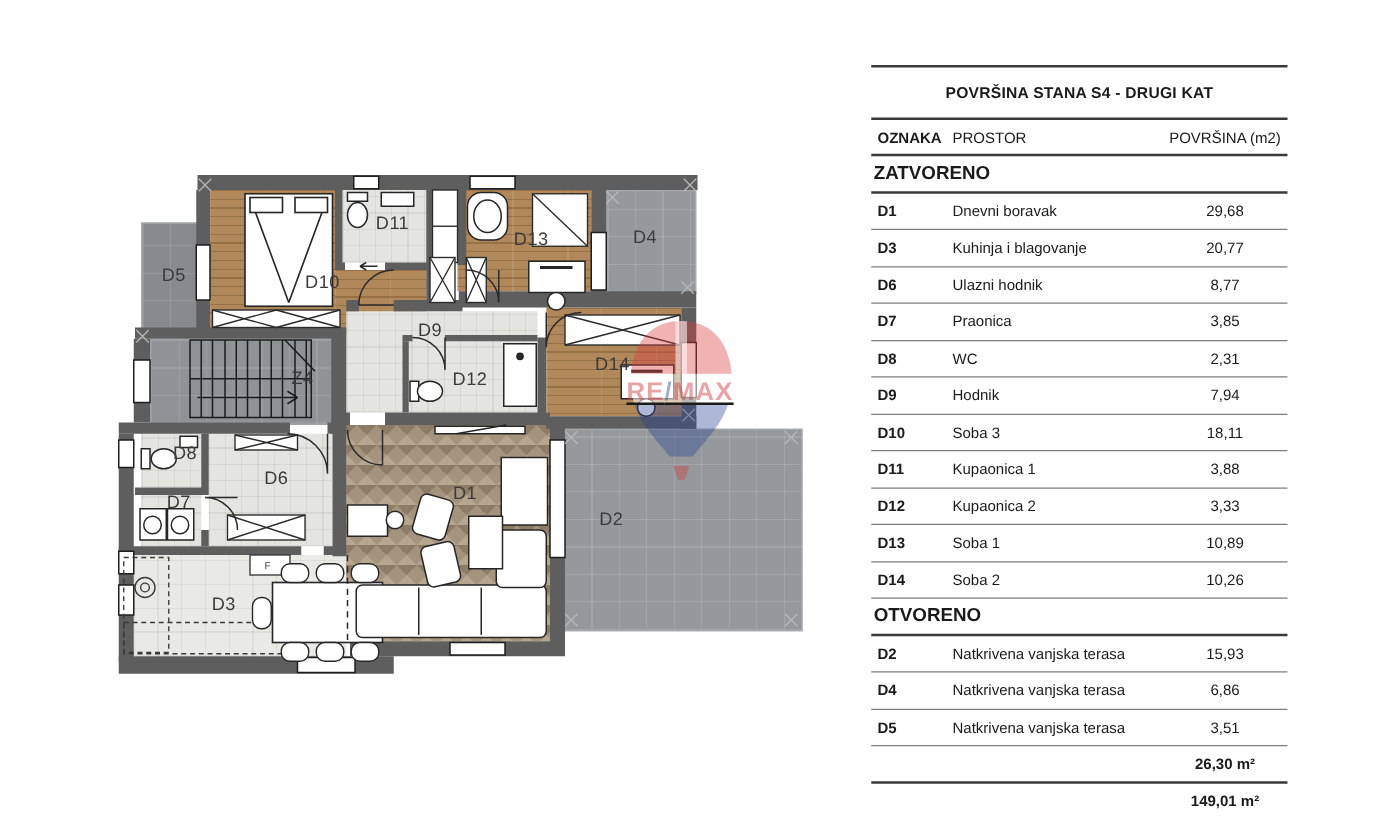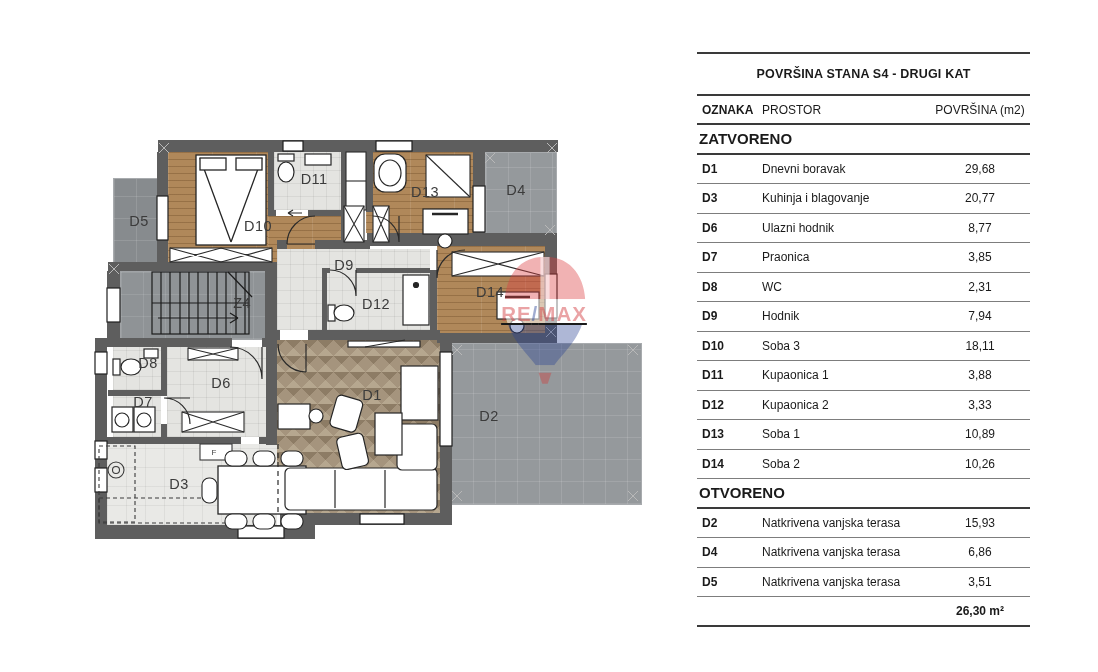--- a/index.html
+++ b/index.html
@@ -380,16 +380,21 @@
         <div class="trow ">
           <span class="c1">D5</span>
           <span class="c2">Natkrivena vanjska terasa</span>
           <span class="c3">3,51</span>
         </div>
         <div class="trow subtotal">
           <span class="c1"></span>
           <span class="c2"></span>
           <span class="c3">26,30 m²</span>
         </div>
+        <div class="trow grand">
+          <span class="c1"></span>
+          <span class="c2"></span>
+          <span class="c3">149,01 m²</span>
+        </div>
       </div>
   </div>
 
 </div>
 
 </body></html>

